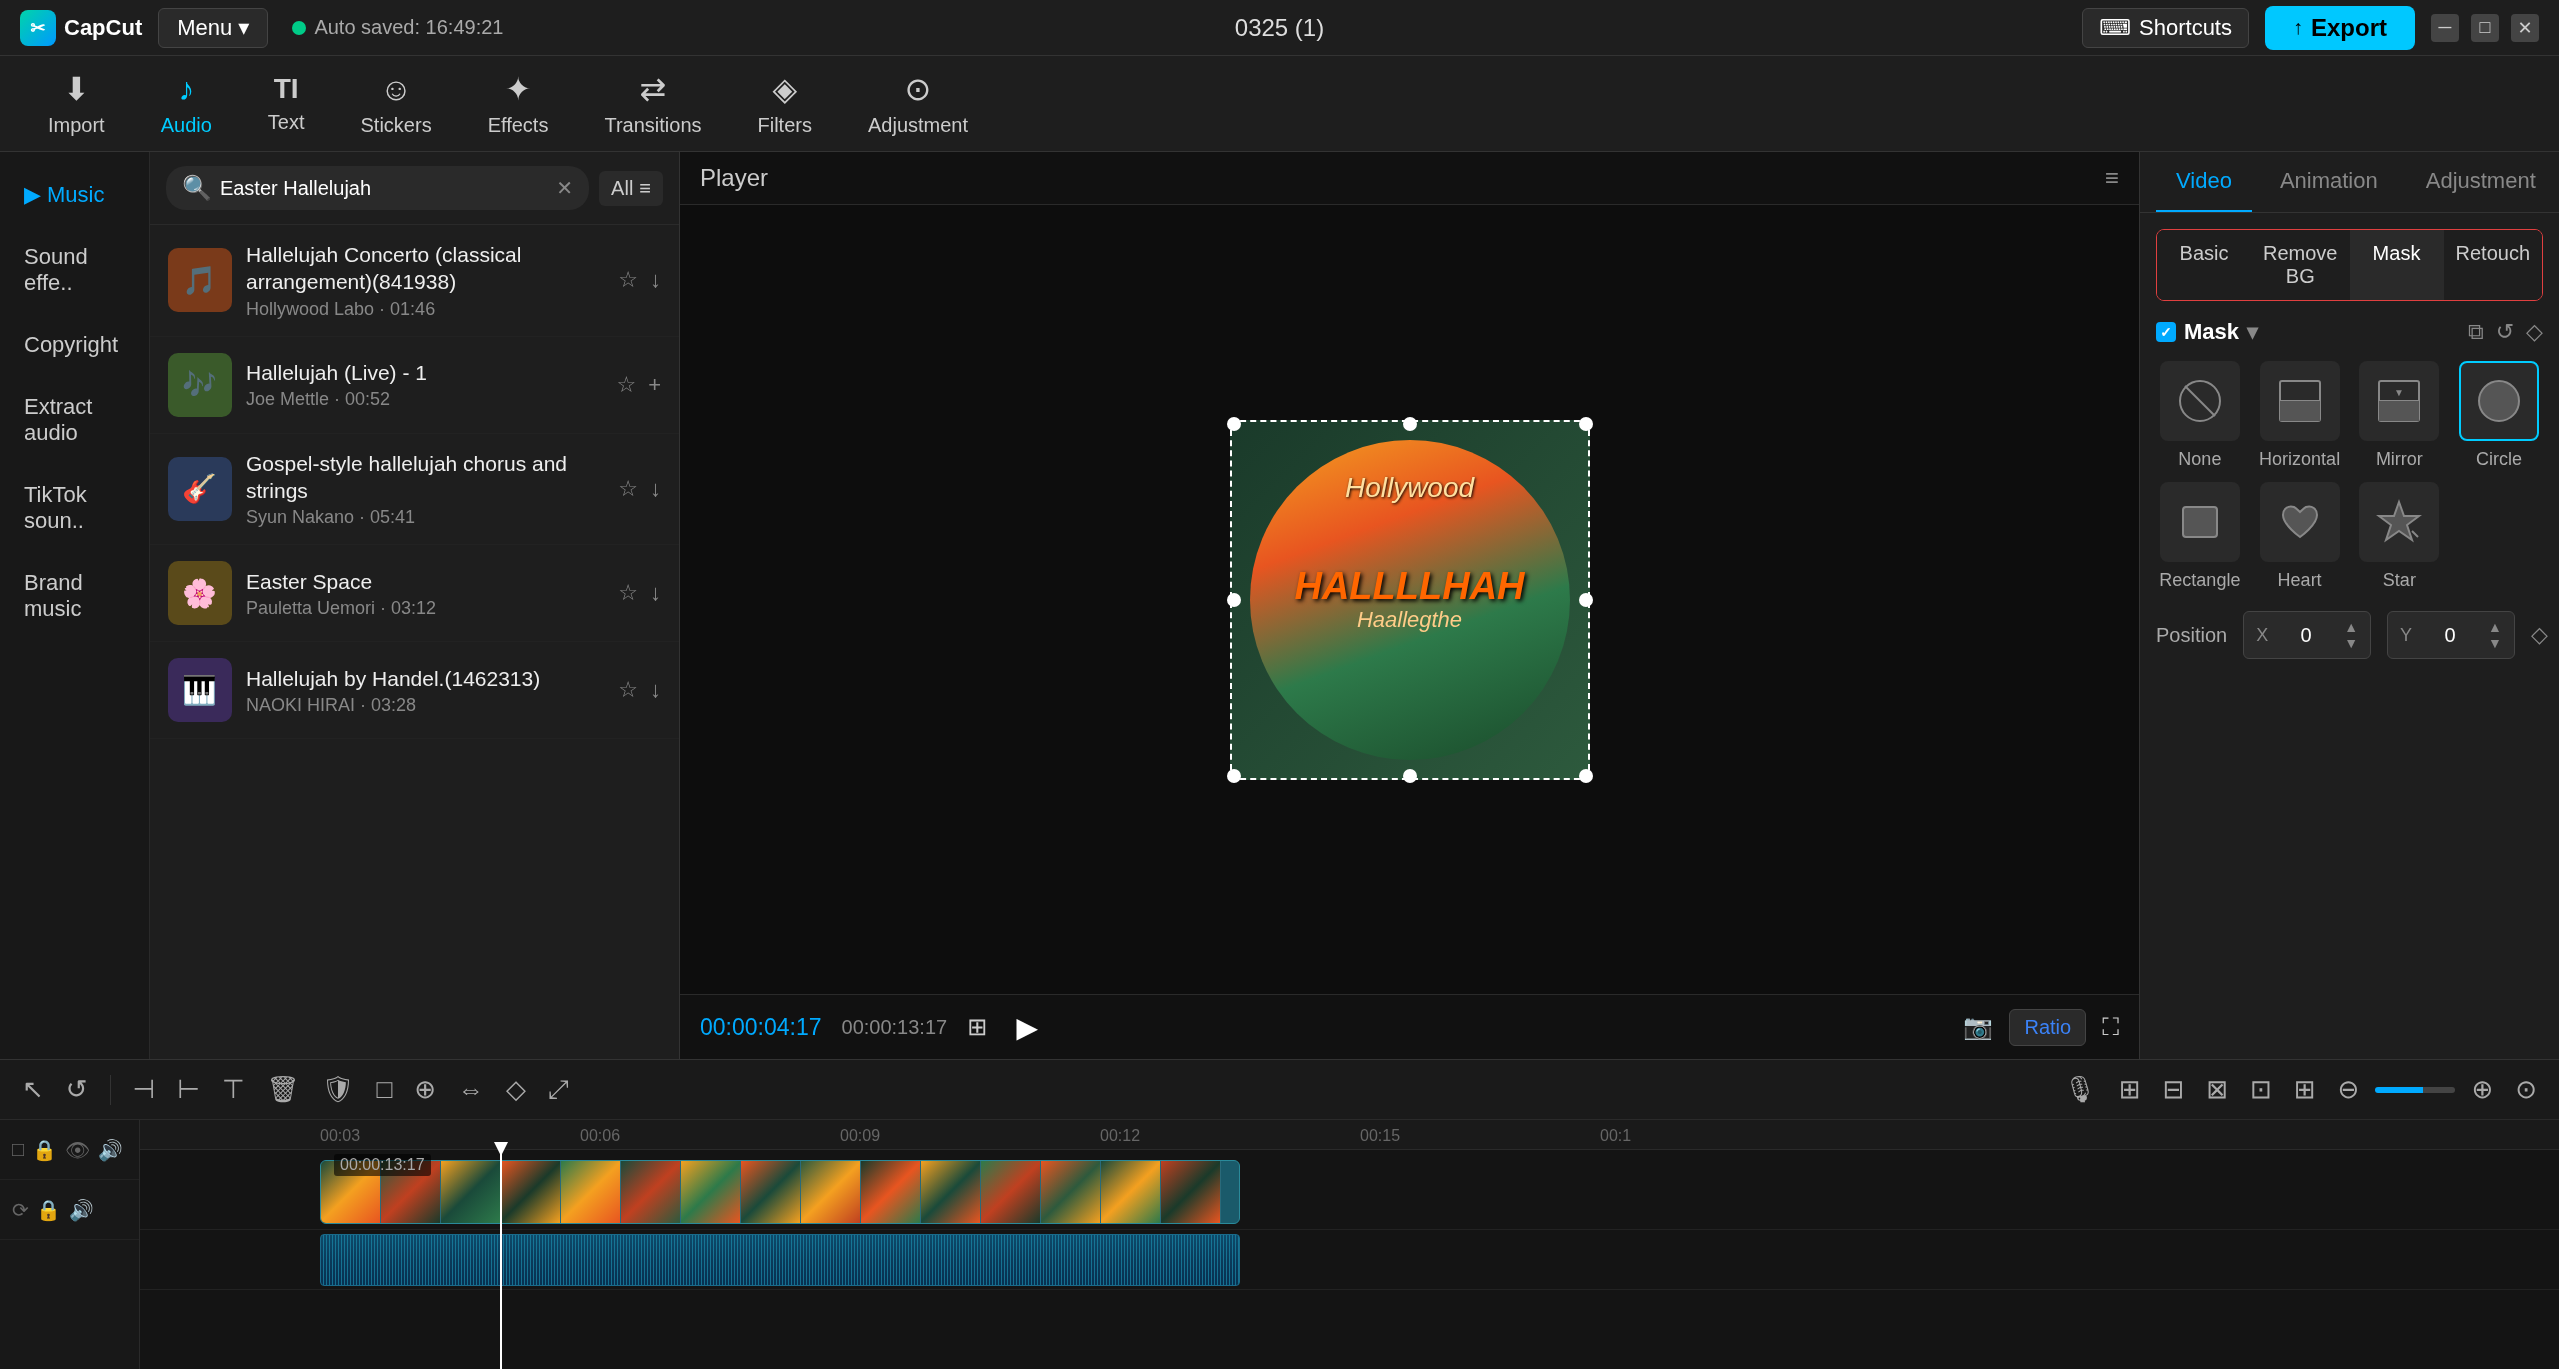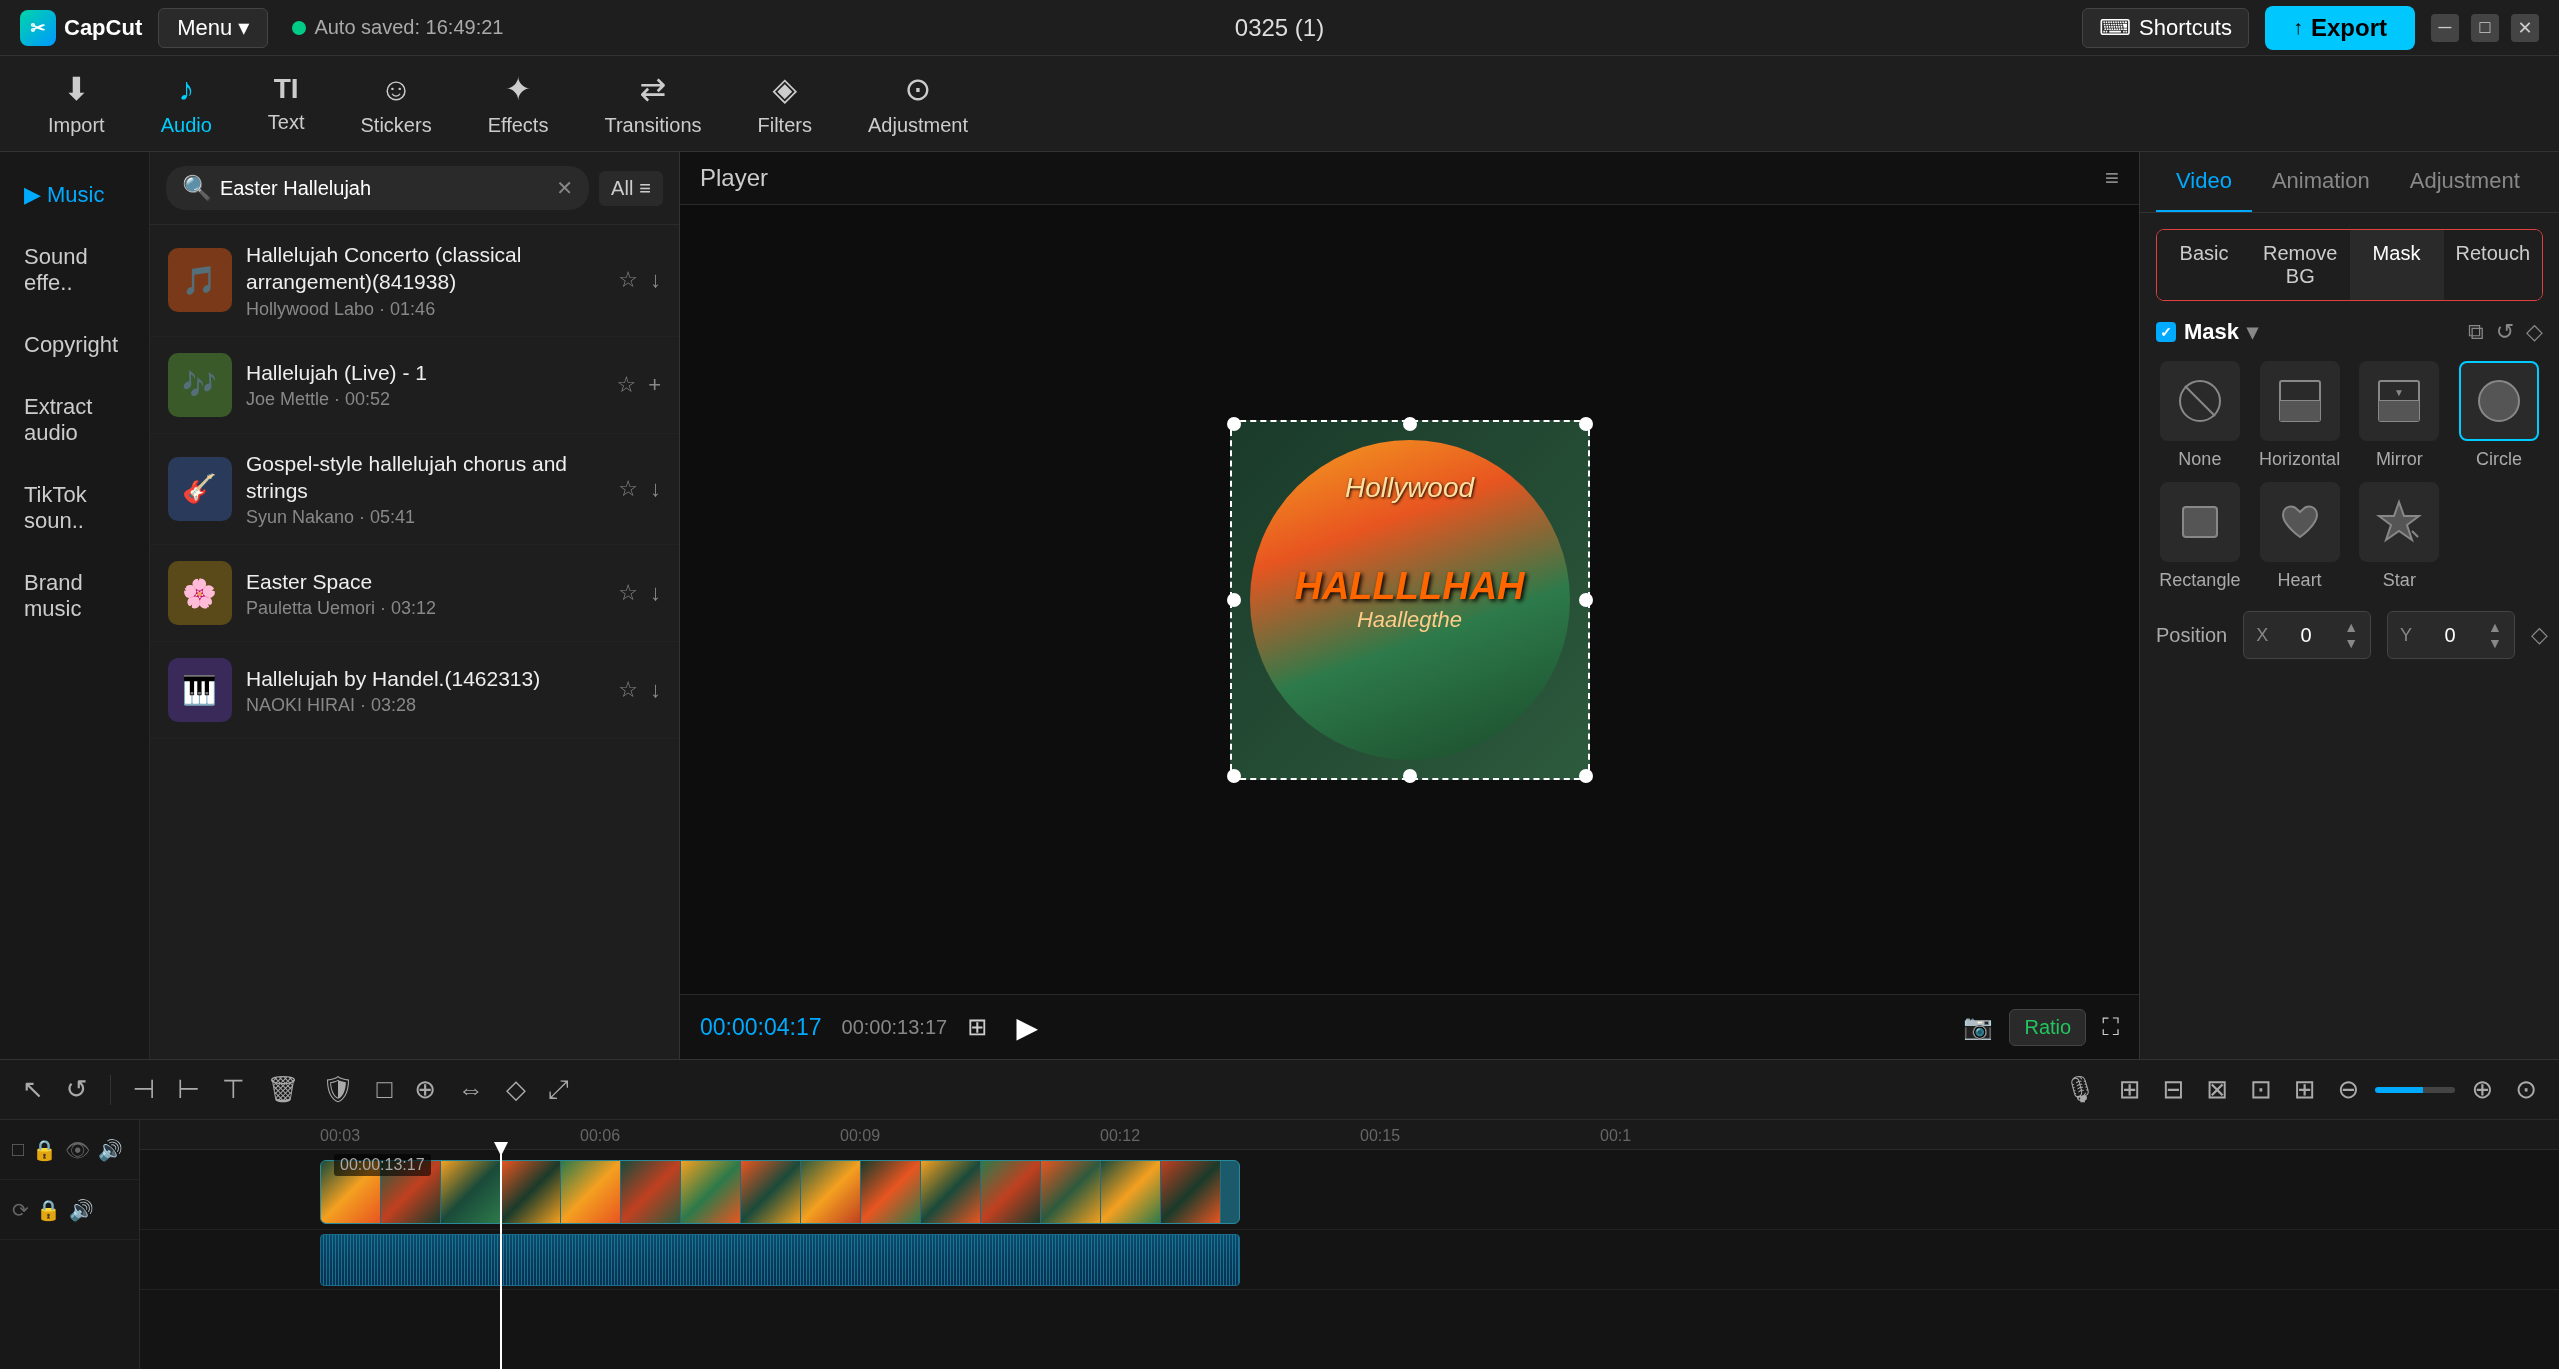--- a/index.html
+++ b/index.html
@@ -280,35 +280,36 @@
     .player-time { font-size: 23px; color: #00aaff; }
     .player-time-total { font-size: 20px; color: #888; }
     .player-control-btn { background: none; border: none; color: #ccc; font-size: 24px; cursor: pointer; }
     .player-play { width: 40px; height: 40px; background: none; border: none; color: #fff; font-size: 28px; cursor: pointer; }
     .player-right-controls { margin-left: auto; display: flex; gap: 16px; align-items: center; }
     .ratio-btn {
       background: #2a2a2a;
       border: 1px solid #444;
       border-radius: 6px;
       padding: 6px 14px;
-      font-size: 20px; color: #22c55e; cursor: pointer;
+      font-size: 20px; color: #3b82f6; cursor: pointer;
     }
 
     
     .right-panel {
       width: 420px;
       background: #1e1e1e;
       border-left: 1px solid #333;
       display: flex;
       flex-direction: column;
     }
     .right-tabs {
       display: flex;
       border-bottom: 1px solid #333;
       padding: 0 16px;
+      gap: 8px;
     }
     .right-tab {
       padding: 16px 20px;
       font-size: 22px;
       color: #888;
       cursor: pointer;
       border-bottom: 2px solid transparent;
     }
     .right-tab.active { color: #00aaff; border-bottom-color: #00aaff; }
     .right-content { flex: 1; overflow-y: auto; padding: 16px; }

